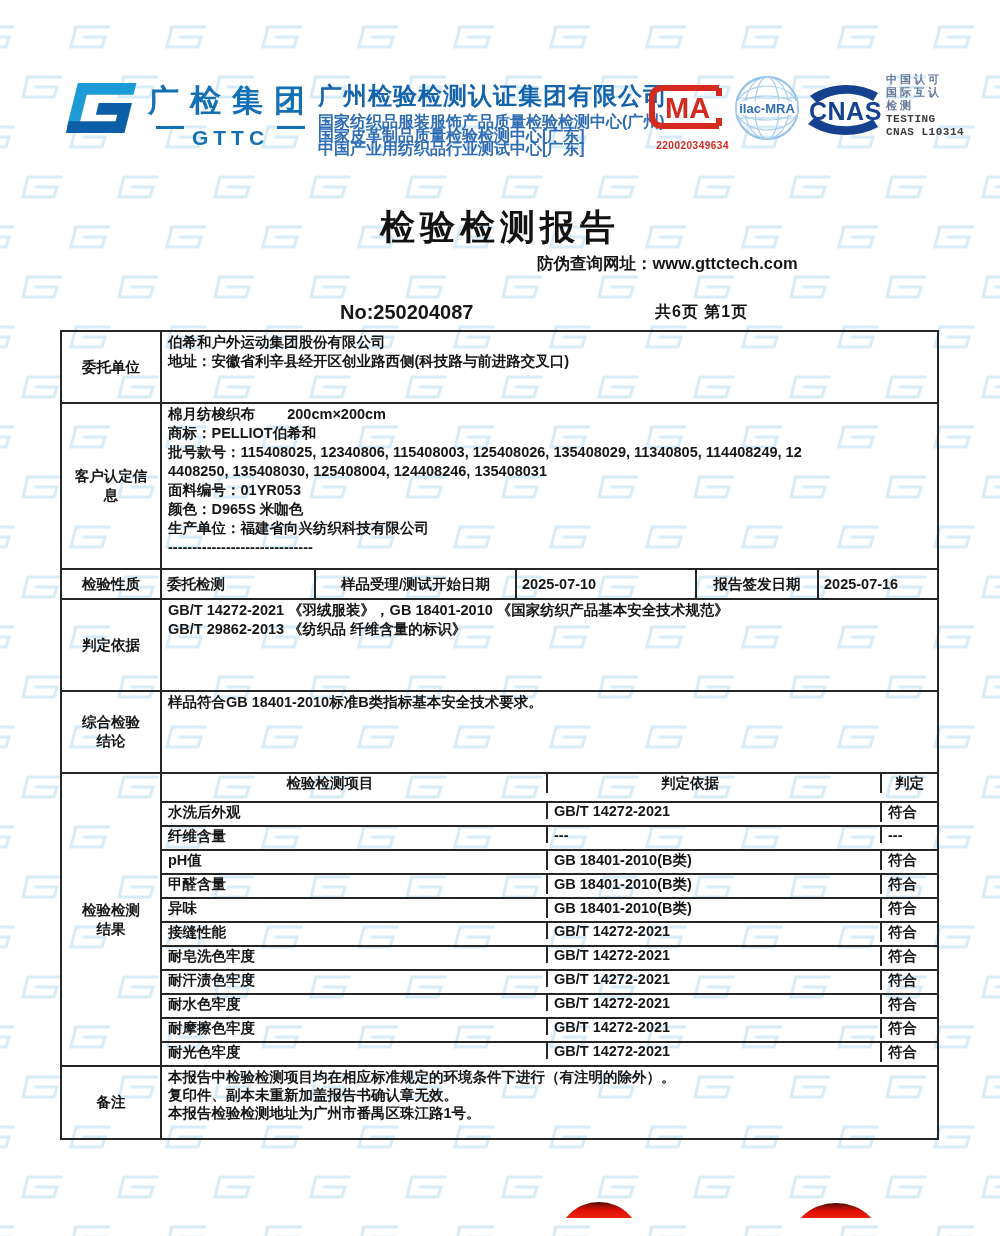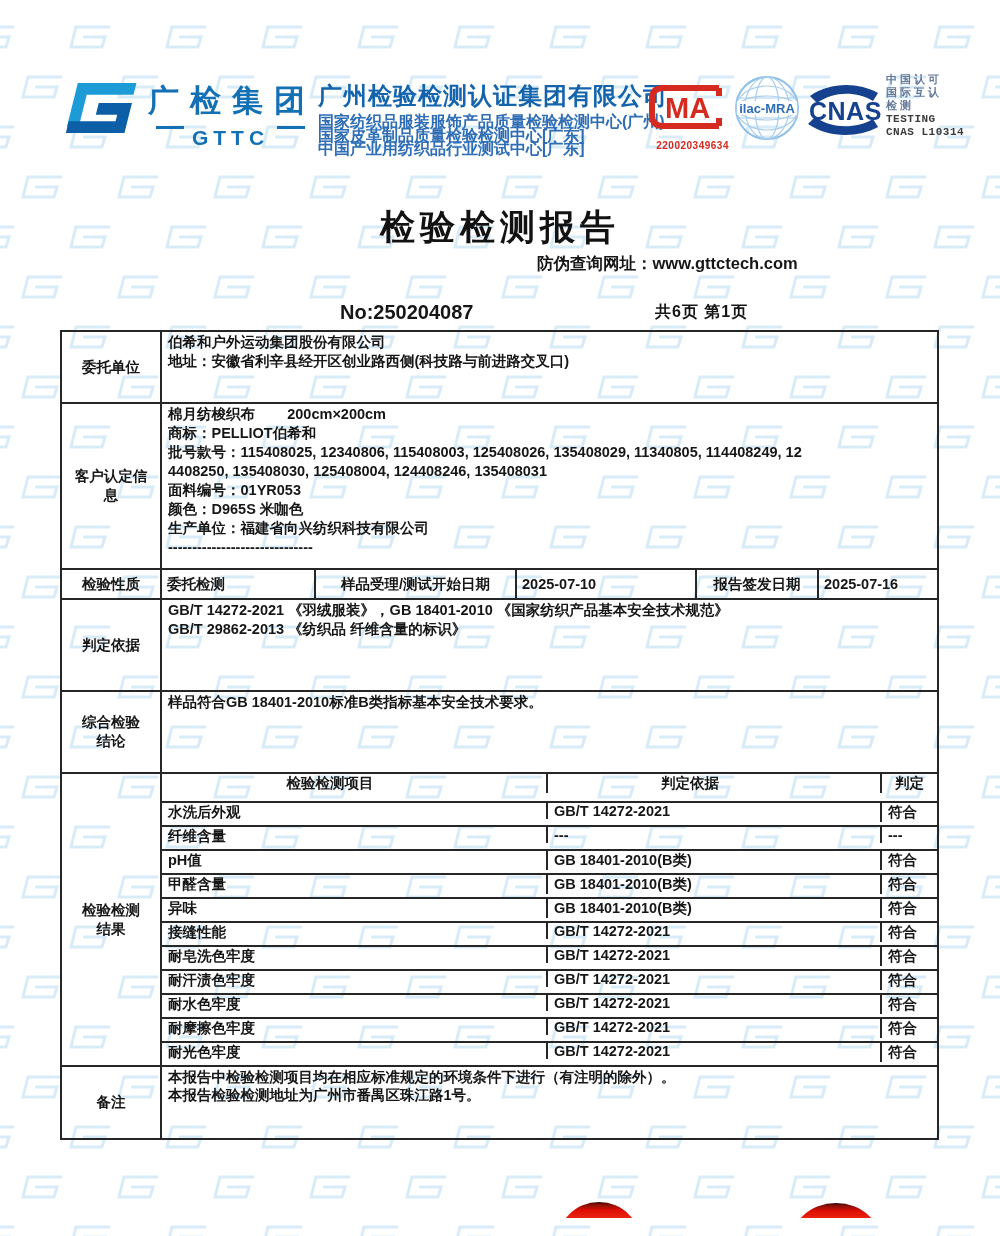--- a/index.html
+++ b/index.html
@@ -1107,20 +1107,21 @@
             <div class="rc-basis">GB/T 14272-2021</div>
             <div class="rc-verdict">符合</div>
           </div>
         </div>
       </div>
 
       <div class="sec h-remark">
         <div class="sec-label">备注</div>
         <div class="sec-body">
           <div class="line" style="line-height:18px;">本报告中检验检测项目均在相应标准规定的环境条件下进行（有注明的除外）。</div>
+          <div class="line" style="line-height:18px;">复印件、副本未重新加盖报告书确认章无效。</div>
           <div class="line" style="line-height:18px;">本报告检验检测地址为广州市番禺区珠江路1号。</div>
         </div>
       </div>
 
     </div>
   </div>
 
   <div class="stamp-clip" id="stamp-left">
       <div class="disc"></div>
     </div>

